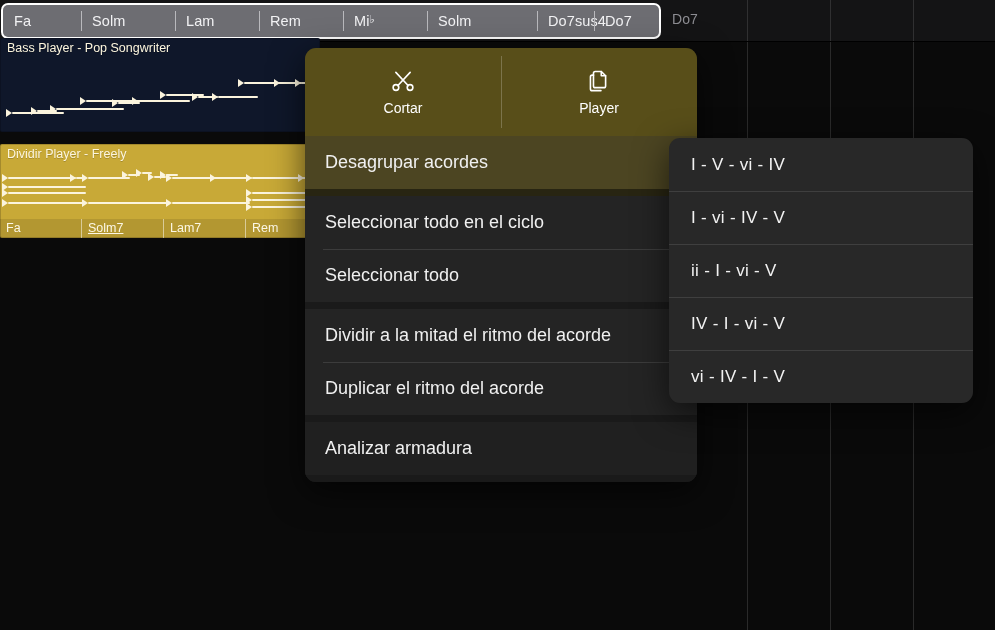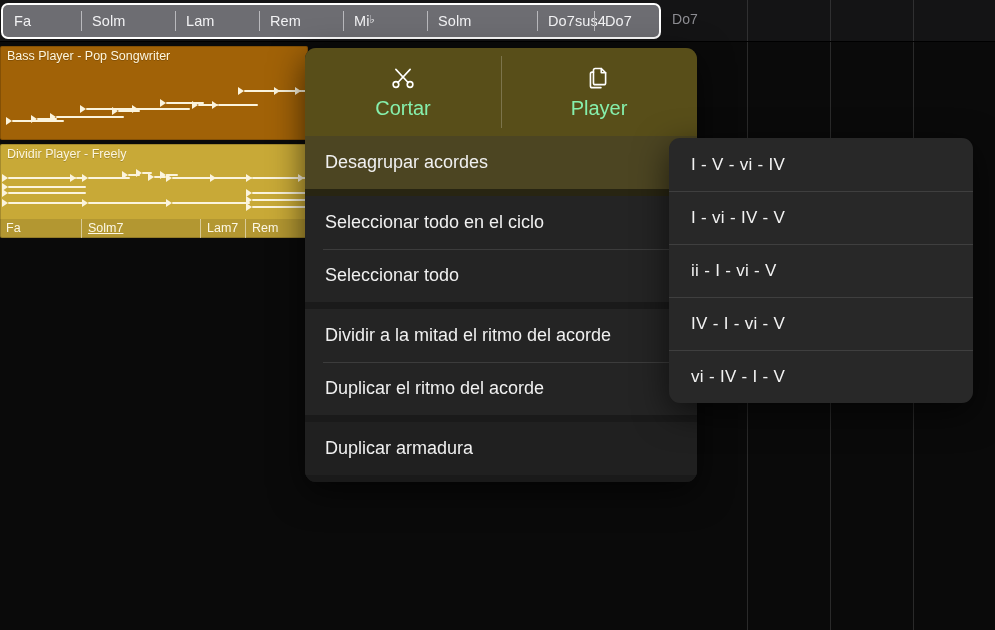--- a/index.html
+++ b/index.html
@@ -185,22 +185,22 @@
   }
   .header-btn + .header-btn::before {
     content: "";
     position: absolute;
     left: 0; top: 8px; bottom: 8px;
     width: 1px;
     background: rgba(255,255,255,.22);
   }
   .header-btn svg { display: block; }
   .header-btn .hb-label {
-    font-size: 20px;
-    color: #86efac;
+    font-size: 14px;
+    color: #ffffff;
   }
 
   .menu-sep {
     height: 7px;
     background: #282512;
   }
   .menu-sep.plain { background: #1a1a1a; }
 
   .menu-item {
     height: 53px;
@@ -301,21 +301,21 @@
             <span>Do7sus4</span>
           </div>
           <div class="chord-cell" style="left: 591px; width: 65px;">
             <span>Do7</span>
           </div>
         </div>
     </div>
   </div>
 
   <div id="regions">
-      <div class="region" style="top: 46px; height: 94px; width: 308px; background: #a16207;">
+      <div class="region" style="top: 38px; height: 94px; width: 308px; background: #0f172a; padding-left: 12px;">
         <div class="region-title">Bass Player - Pop Songwriter</div>
         <div class="note" style="left: 12px; top: 74px; width: 52px;"></div>
         <div class="note" style="left: 37px; top: 72px; width: 20px;"></div>
         <div class="note" style="left: 56px; top: 70px; width: 68px;"></div>
         <div class="note" style="left: 86px; top: 62px; width: 56px;"></div>
         <div class="note" style="left: 118px; top: 64px; width: 22px;"></div>
         <div class="note" style="left: 138px; top: 62px; width: 52px;"></div>
         <div class="note" style="left: 166px; top: 56px; width: 38px;"></div>
         <div class="note" style="left: 198px; top: 58px; width: 20px;"></div>
         <div class="note" style="left: 218px; top: 58px; width: 40px;"></div>
@@ -340,21 +340,21 @@
         <div class="note" style="left: 88px; top: 58px; width: 82px;"></div>
         <div class="note" style="left: 172px; top: 58px; width: 78px;"></div>
         <div class="note" style="left: 252px; top: 48px; width: 64px;"></div>
         <div class="note" style="left: 252px; top: 55px; width: 64px;"></div>
         <div class="note" style="left: 252px; top: 62px; width: 64px;"></div>
         <div class="note" style="left: 8px; top: 42px; width: 78px;"></div>
         <div class="note" style="left: 304px; top: 33px; width: 12px;"></div>
         <div class="region-chordstrip">
           <div class="rc" style="left: 0px; width: 81px;">Fa</div>
           <div class="rc" style="left: 81px; width: 82px; text-decoration: underline;">Solm7</div>
-          <div class="rc" style="left: 163px; width: 82px; margin-left: 37px;">Lam7</div>
+          <div class="rc" style="left: 163px; width: 82px;">Lam7</div>
           <div class="rc" style="left: 245px; width: 63px;">Rem</div>
         </div>
       </div>
     </div>
 </div>
 
 <div id="context-menu">
 
   <div id="menu-header">
     <div class="header-btn">
@@ -393,21 +393,21 @@
       </div>
       <div class="menu-sep plain"></div>
       <div class="menu-item dark">
         <span>Dividir a la mitad el ritmo del acorde</span>
       </div>
       <div class="menu-item dark hairline">
         <span>Duplicar el ritmo del acorde</span>
       </div>
       <div class="menu-sep plain"></div>
       <div class="menu-item darker">
-        <span>Duplicar armadura</span>
+        <span>Analizar armadura</span>
       </div>
       <div class="menu-sep plain"></div>
     </div>
 </div>
 
 <div id="submenu">
     <div class="submenu-item">
       <span>I - V - vi - IV</span>
     </div>
     <div class="submenu-item">

